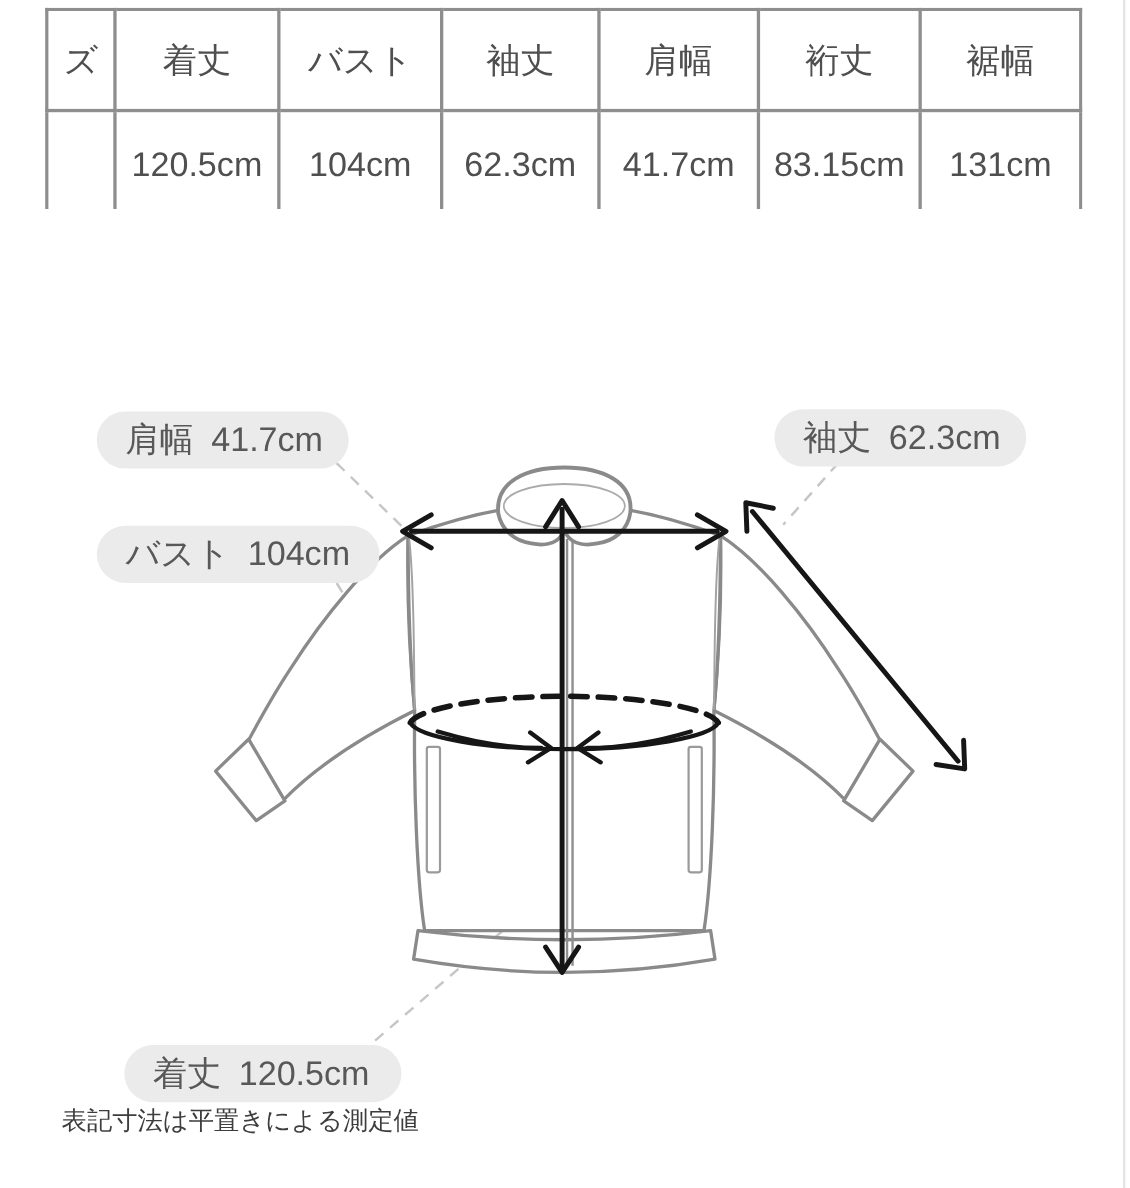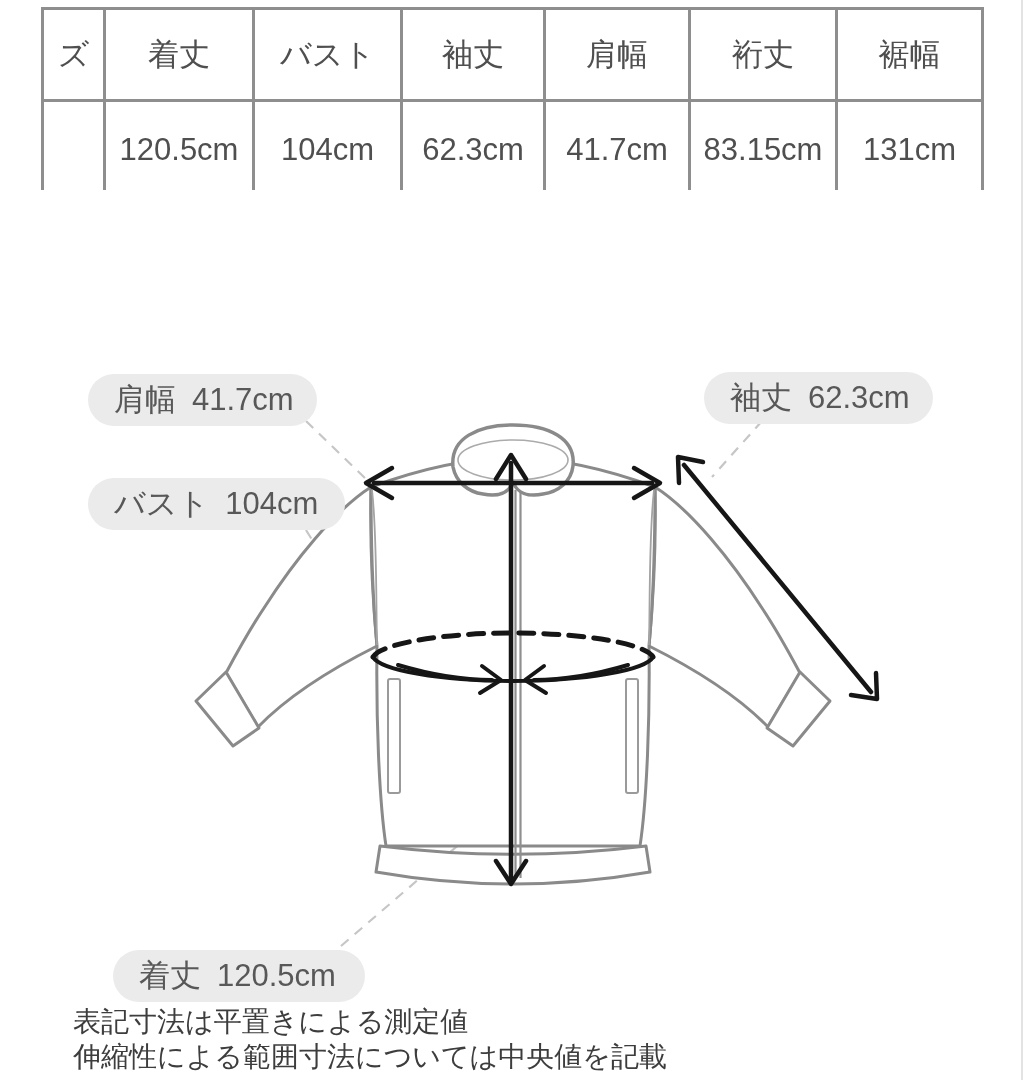--- a/index.html
+++ b/index.html
@@ -31,22 +31,22 @@
     display:flex;align-items:center;box-sizing:border-box;
     padding:0 26px;font-size:31px;color:#585858;white-space:nowrap;
   }
   .pill .lbl{margin-right:16px;}
   #pill-shoulder{left:88px;top:374px;width:229px;}
   #pill-sleeve{left:704px;top:372px;width:229px;}
   #pill-bust{left:88px;top:478px;width:257px;}
   #pill-length{left:113px;top:950px;width:252px;}
   
   .notes{
-    position:absolute;left:73px;top:1004px;
-    font-size:28px;color:#3d3d3d;line-height:1.26;
+    position:absolute;left:56px;top:1004px;
+    font-size:23px;color:#3d3d3d;line-height:1.26;
   }
   
   .scroll-track{
     position:absolute;left:1021px;top:0;width:2px;height:1080px;
     background:#e3e3e3;
   }
   svg.diagram{position:absolute;left:0;top:0;}
 </style>
 </head>
 <body>
@@ -172,16 +172,15 @@
   <span class="lbl">バスト</span>
   <span class="val">104cm</span>
 </div>
 <div class="pill" id="pill-length">
   <span class="lbl">着丈</span>
   <span class="val">120.5cm</span>
 </div>
 
 <div class="notes">
   <div>表記寸法は平置きによる測定値</div>
-  <div>伸縮性による範囲寸法については中央値を記載</div>
 </div>
 
 <div class="scroll-track"></div>
 
 </body></html>

